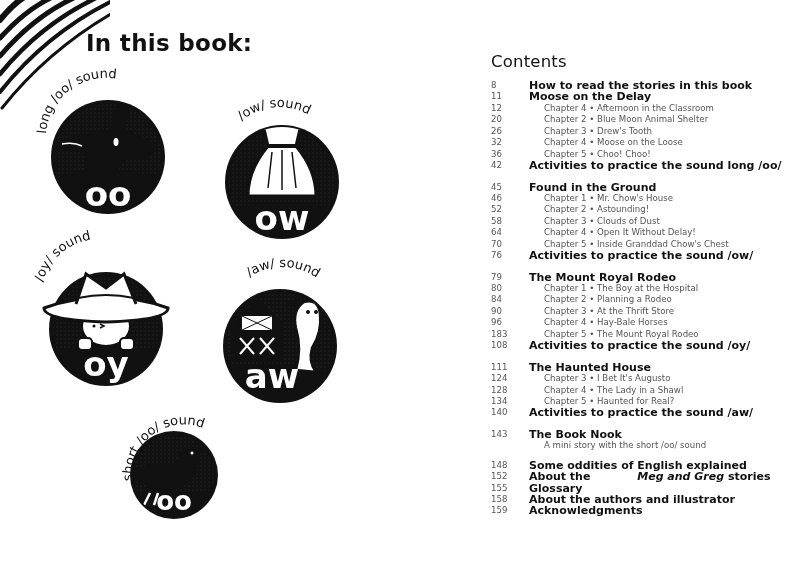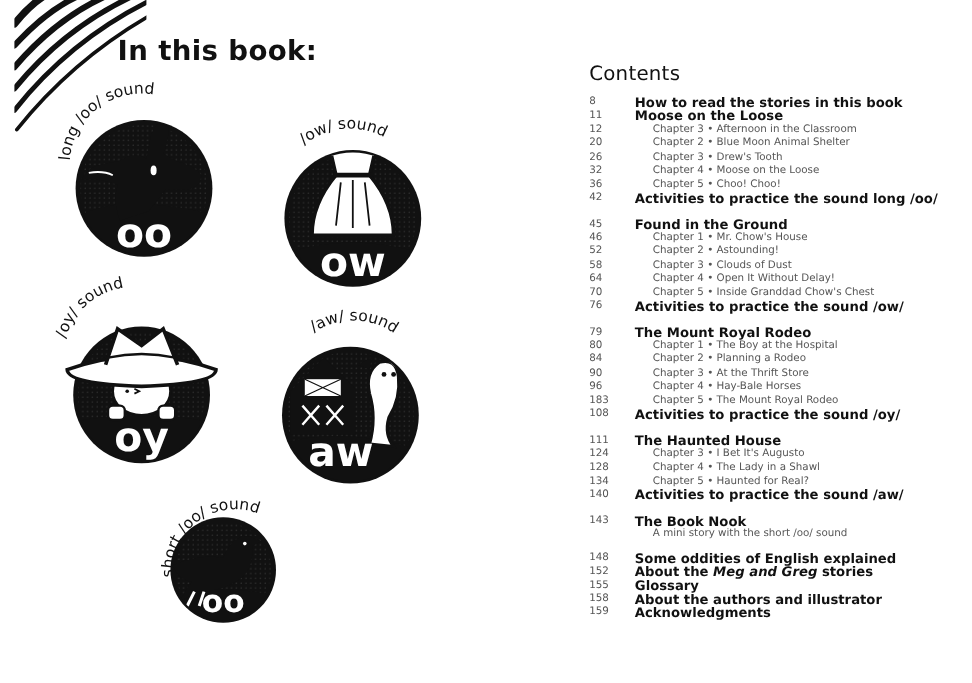--- a/index.html
+++ b/index.html
@@ -1,35 +1,35 @@
 <!DOCTYPE html>
 <html><head>
 <meta charset="utf-8">
 <style>
   html, body { margin:0; padding:0; background:#fff; }
   body { width:810px; height:569px; position:relative; overflow:hidden; font-family:"DejaVu Sans", sans-serif; color:#111; }
-  .page-left { position:absolute; left:12px; top:0; width:405px; height:569px; }
+  .page-left { position:absolute; left:0; top:0; width:405px; height:569px; }
   .page-right { position:absolute; left:405px; top:16px; width:405px; height:569px; }
   .corner-stripes { position:absolute; left:0; top:0; }
   .left-title { position:absolute; left:86px; top:30px; font-family:"DejaVu Sans", sans-serif; font-size:23px; font-weight:bold; letter-spacing:0.3px; margin:0; }
   .badge { position:absolute; }
   .badge svg { display:block; overflow:visible; }
   .badge-label { font-family:"DejaVu Sans", sans-serif; font-size:13px; fill:#111; }
   .badge-letters { font-family:"DejaVu Sans", sans-serif; font-weight:bold; fill:#fff; }
 
   .contents-title { position:absolute; left:86px; top:36px; font-size:16.5px; font-weight:normal; margin:0; letter-spacing:0.2px; }
   .toc { position:absolute; left:86px; top:64px; width:300px; }
   .toc-row { position:relative; height:11.45px; font-size:9px; line-height:11.45px; white-space:nowrap; }
   .toc-row .pg { position:absolute; left:0; width:36px; color:#555; font-size:8.6px; }
   .toc-row .txt { position:absolute; left:38px; }
   .toc-row.bold .txt { font-weight:bold; color:#111; font-size:11px; }
   .toc-row.chap .txt { left:53px; color:#555; font-size:8.6px; }
   .toc-gap { height:10px; }
   .toc-gap-sm { height:8px; }
-  em { font-style:italic; }
+  em { font-style:italic;margin-left:43px; }
 </style>
 </head>
 <body>
 
 <div class="page-left">
   <svg class="corner-stripes" width="110" height="110" viewBox="0 0 110 110">
     <g fill="none" stroke="#111" stroke-linecap="round">
       <path d="M0 20 Q20 -5 40 -10" stroke-width="6"></path>
       <path d="M0 38 Q30 5 60 -6" stroke-width="5"></path>
       <path d="M0 56 Q35 15 78 -4" stroke-width="5"></path>
@@ -164,25 +164,25 @@
   <h2 class="contents-title">Contents</h2>
 
   <div class="toc">
     <div class="toc-row bold">
       <span class="pg">8</span>
       <span class="txt">How to read the stories in this book</span>
     </div>
 
     <div class="toc-row bold">
       <span class="pg">11</span>
-      <span class="txt">Moose on the Loose</span>
+      <span class="txt">Moose on the Delay</span>
     </div>
     <div class="toc-row chap">
         <span class="pg">12</span>
-        <span class="txt">Chapter 3 • Afternoon in the Classroom</span>
+        <span class="txt">Chapter 4 • Afternoon in the Classroom</span>
       </div>
     <div class="toc-row chap">
         <span class="pg">20</span>
         <span class="txt">Chapter 2 • Blue Moon Animal Shelter</span>
       </div>
     <div class="toc-row chap">
         <span class="pg">26</span>
         <span class="txt">Chapter 3 • Drew's Tooth</span>
       </div>
     <div class="toc-row chap">

